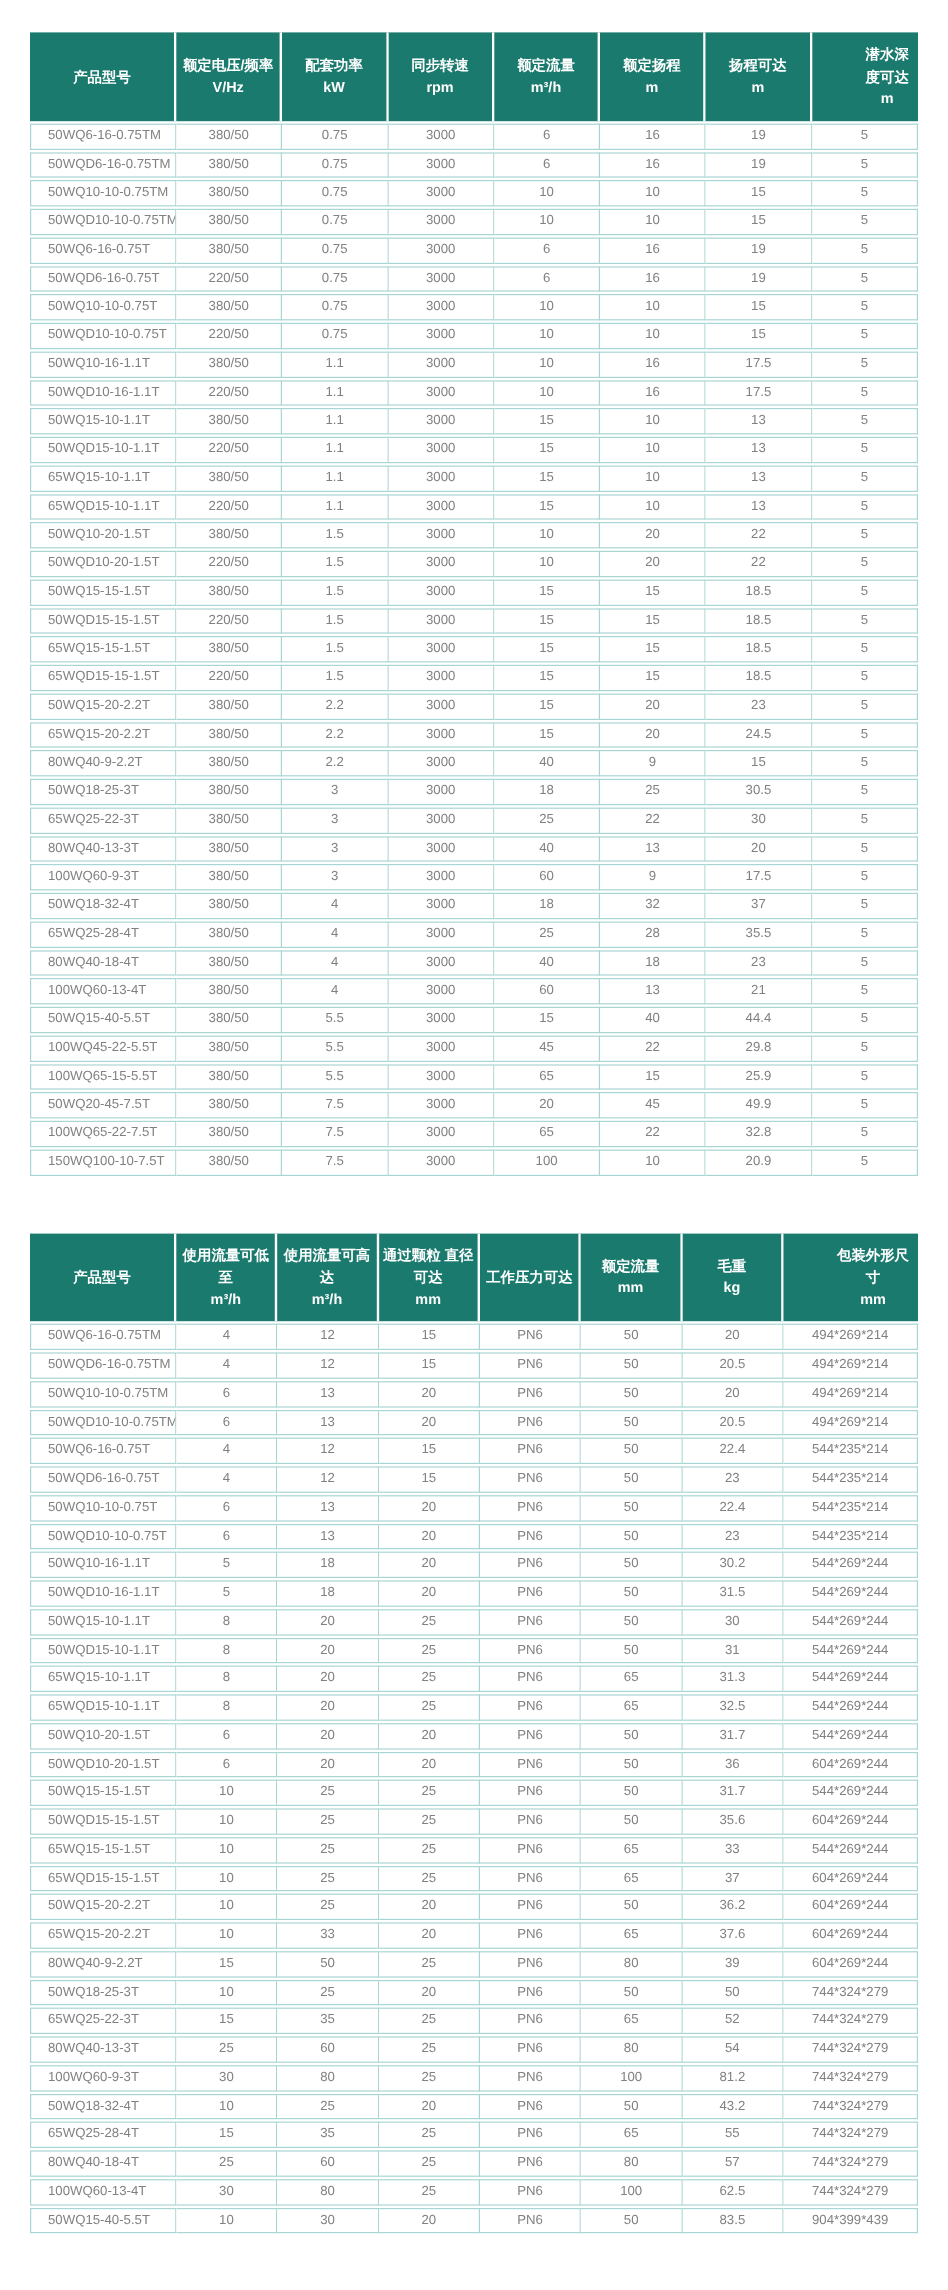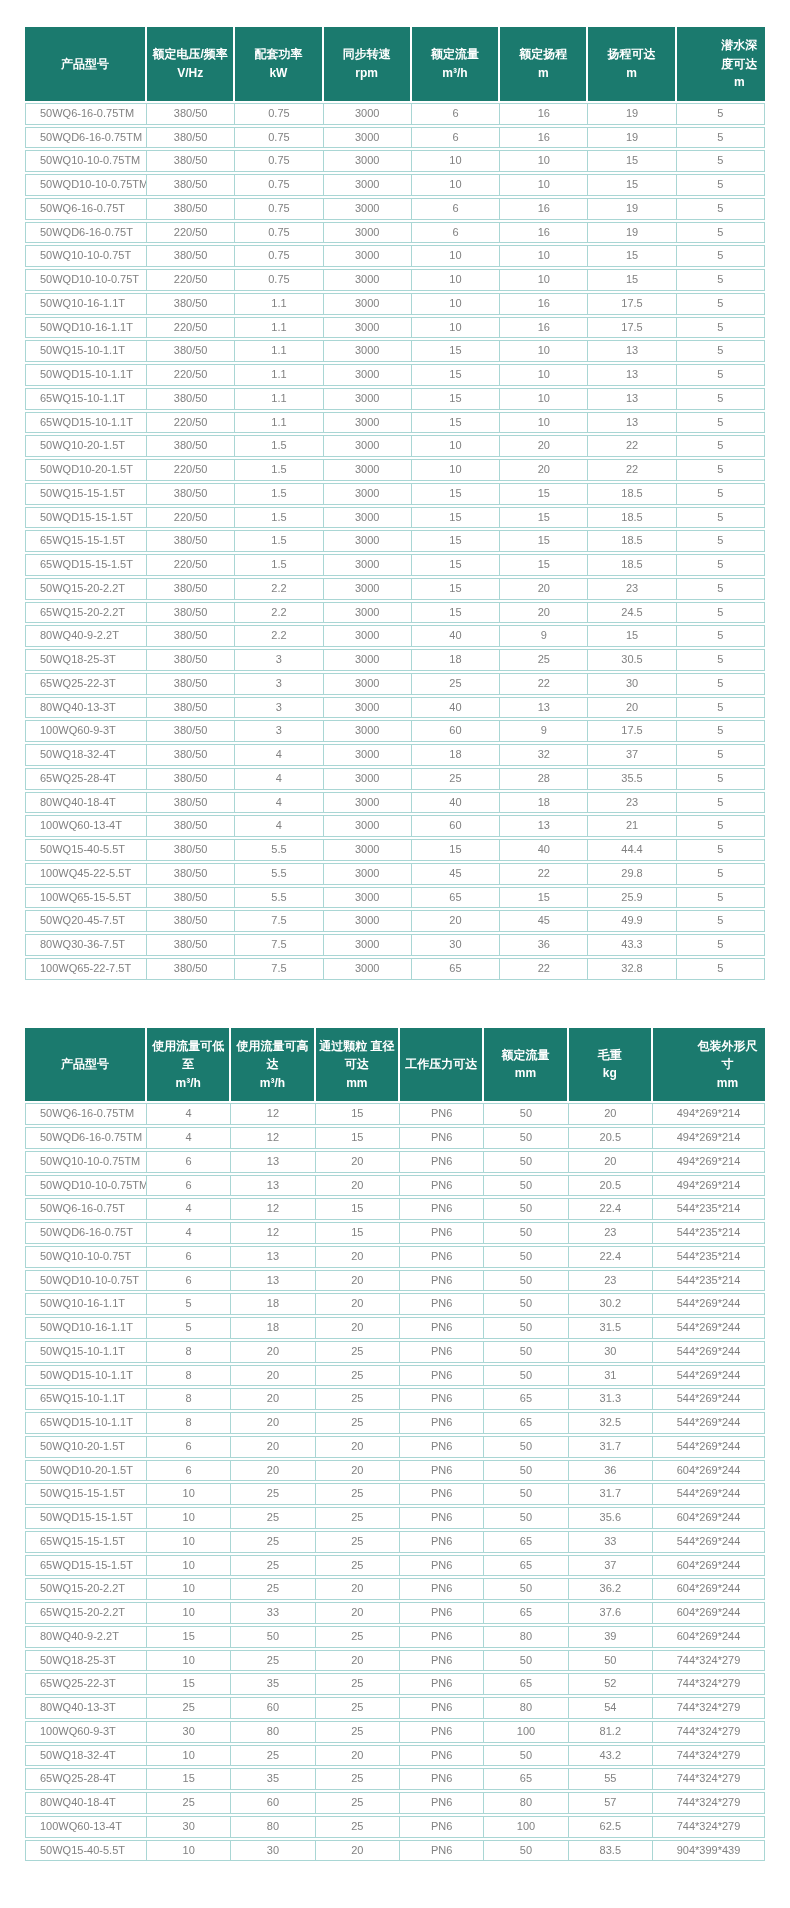--- a/index.html
+++ b/index.html
@@ -427,37 +427,37 @@
             <td>50WQ20-45-7.5T</td>
             <td>380/50</td>
             <td>7.5</td>
             <td>3000</td>
             <td>20</td>
             <td>45</td>
             <td>49.9</td>
             <td>5</td>
           </tr>
           <tr>
-            <td>80WQ30-36-7.5T</td>
-            <td>380/50</td>
-            <td>7.5</td>
-            <td>3000</td>
-            <td>30</td>
-            <td>36</td>
-            <td>43.3</td>
-            <td>5</td>
-          </tr>
-          <tr>
             <td>100WQ65-22-7.5T</td>
             <td>380/50</td>
             <td>7.5</td>
             <td>3000</td>
             <td>65</td>
             <td>22</td>
             <td>32.8</td>
+            <td>5</td>
+          </tr>
+          <tr>
+            <td>150WQ100-10-7.5T</td>
+            <td>380/50</td>
+            <td>7.5</td>
+            <td>3000</td>
+            <td>100</td>
+            <td>10</td>
+            <td>20.9</td>
             <td>5</td>
           </tr>
         </tbody>
       </table>
   </section>
   <section class="table-section">
     <table class="spec-table" data-table="1">
         <colgroup>
           <col class="col-first">
           <col>

